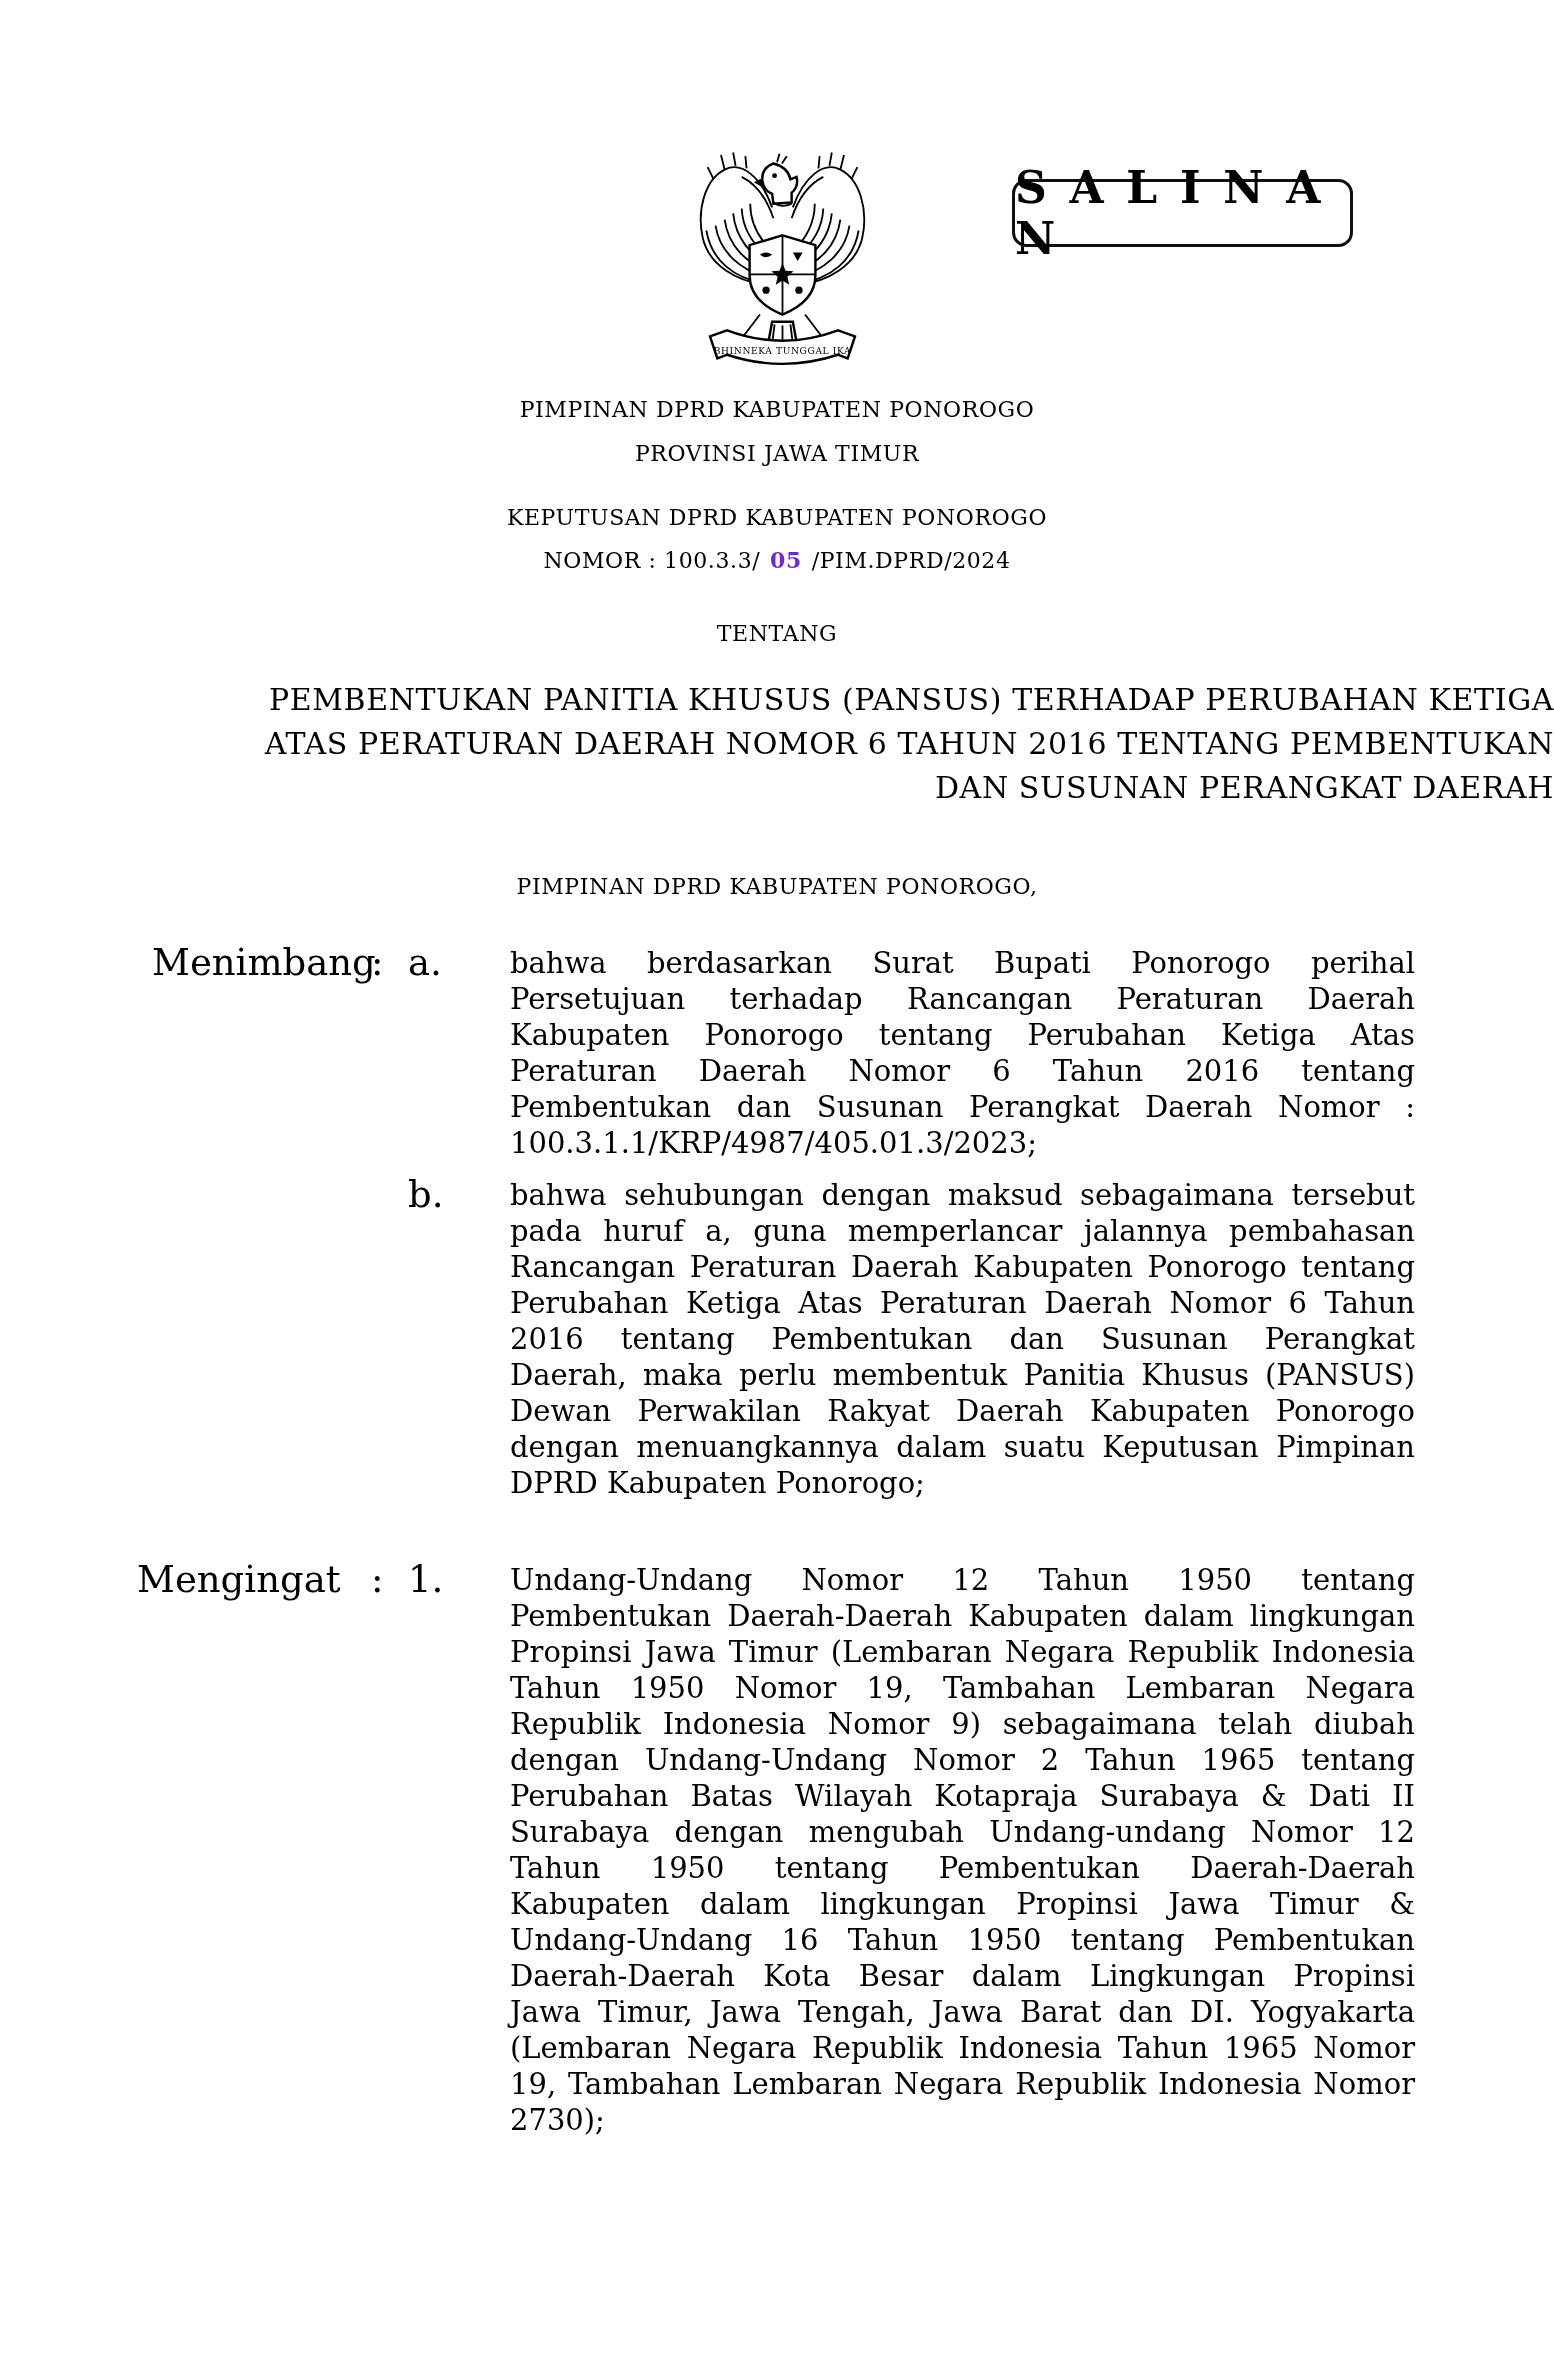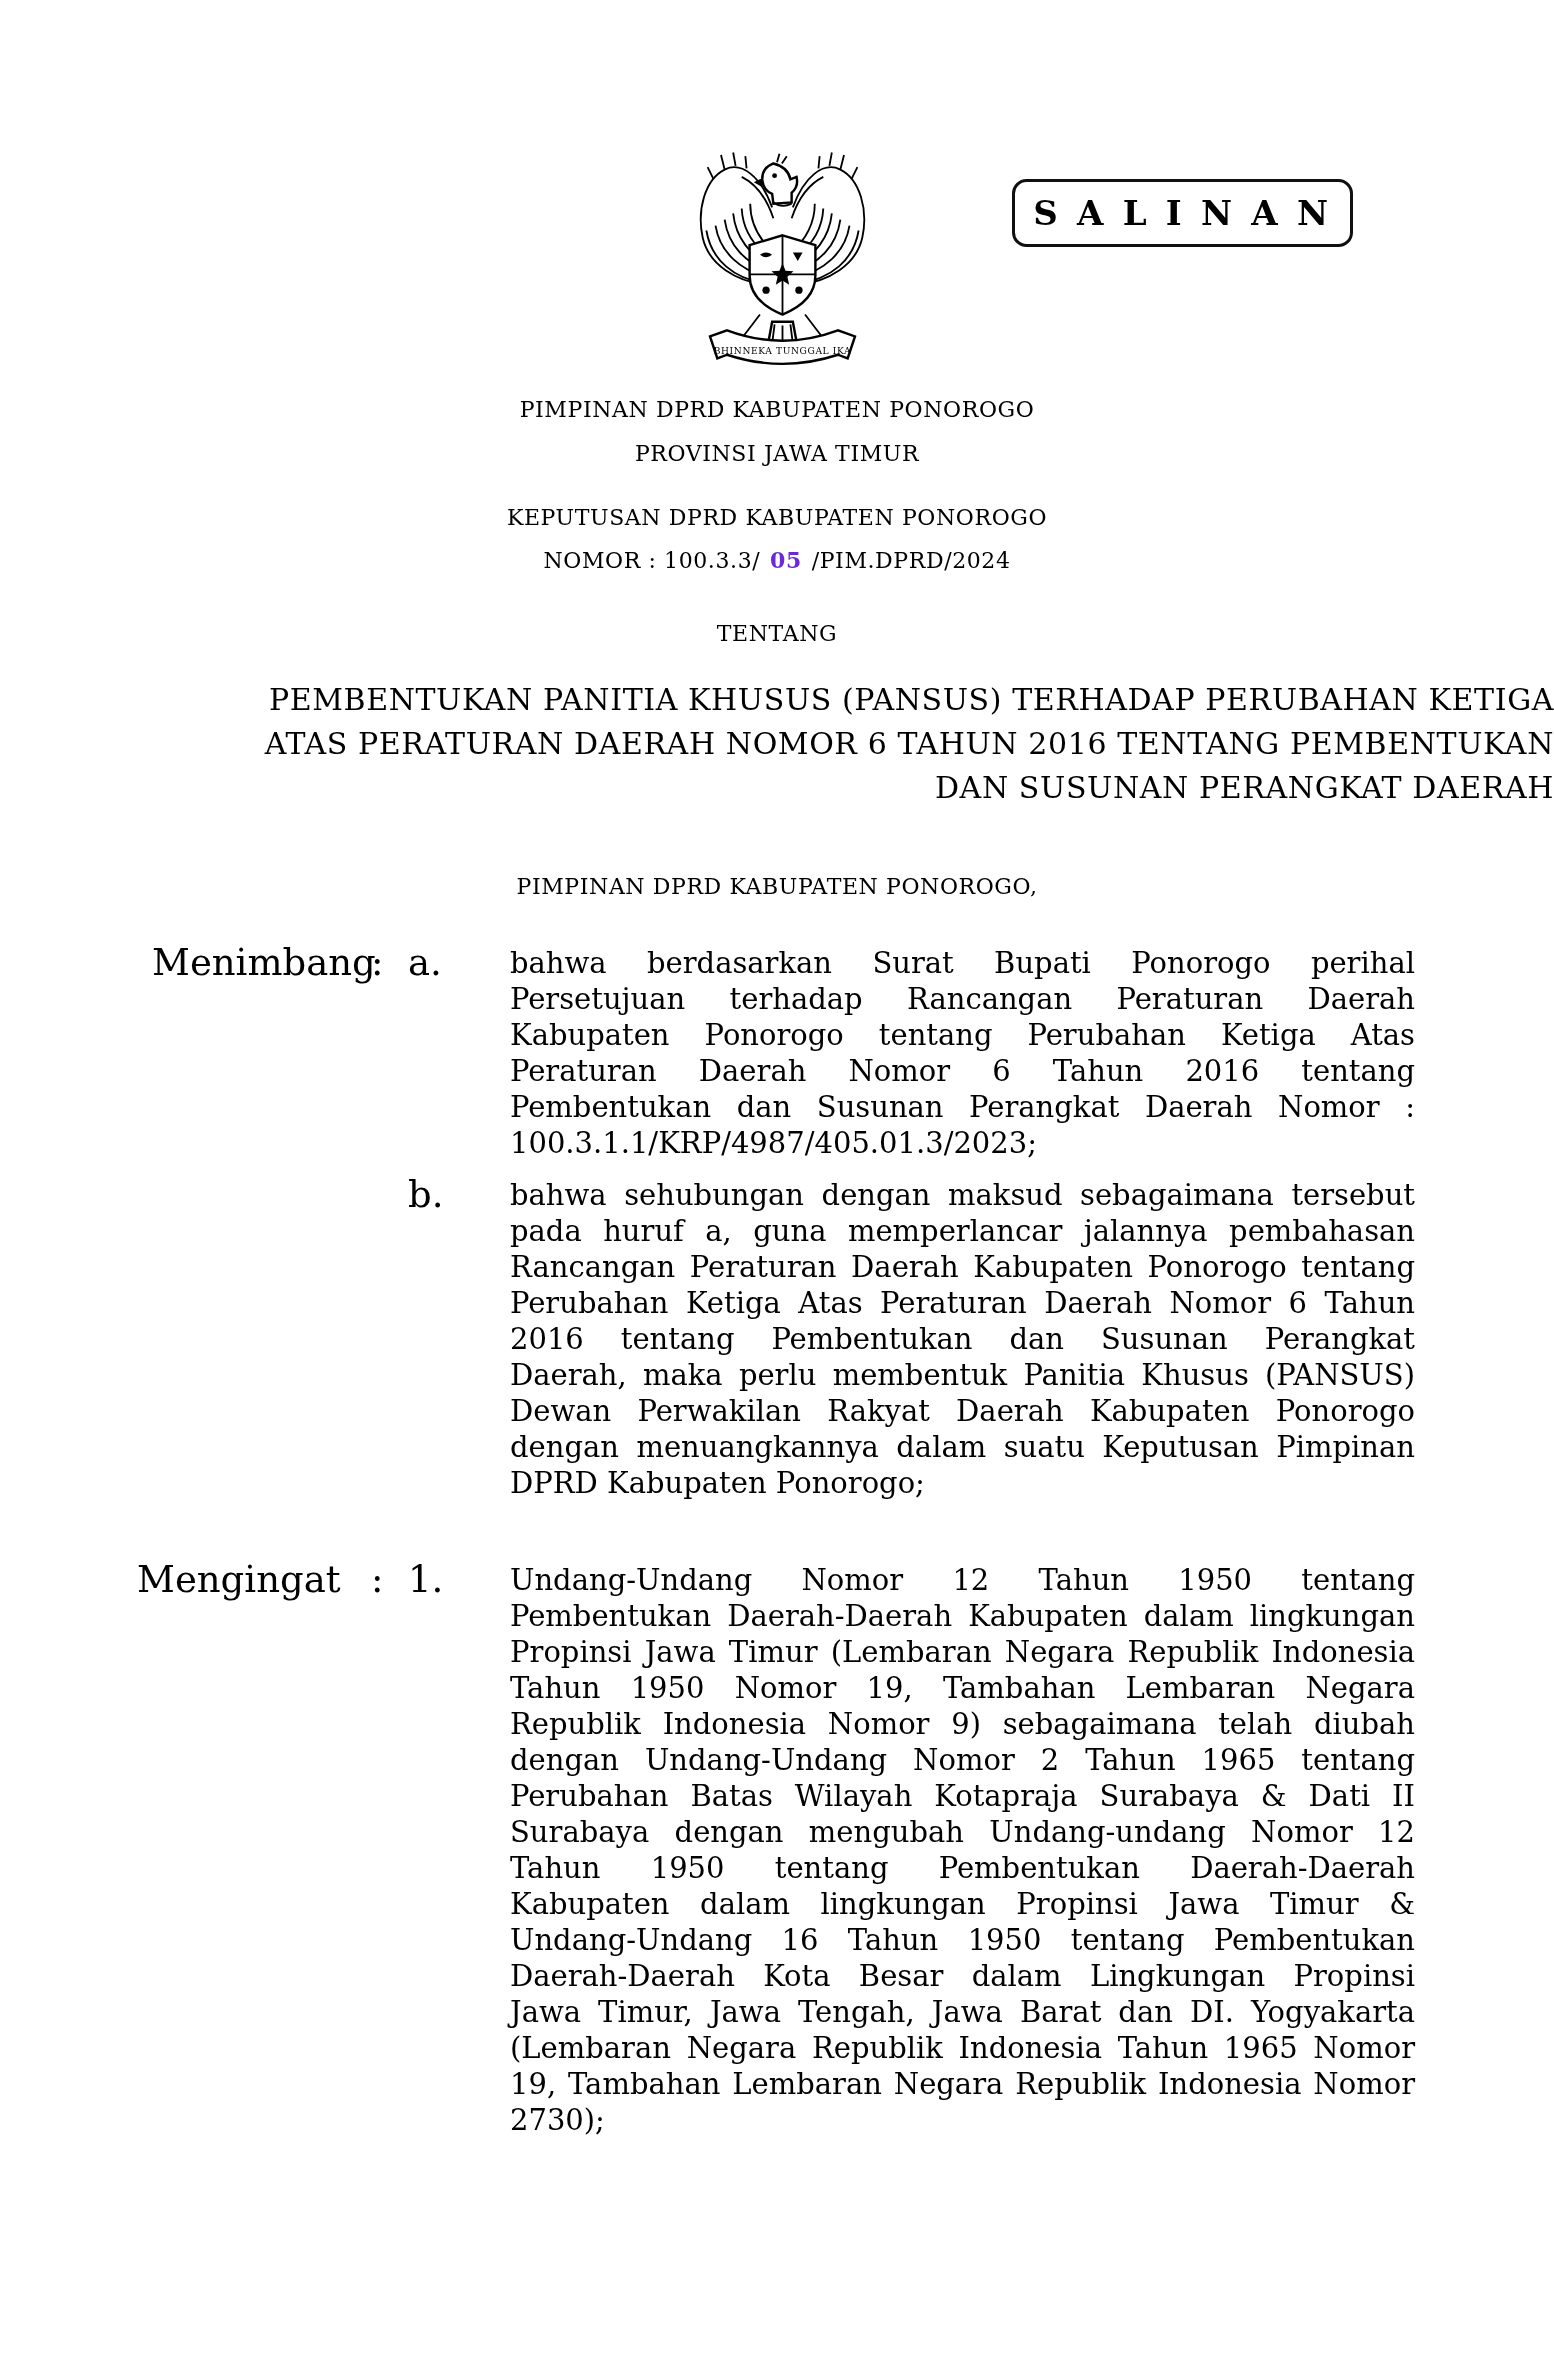--- a/index.html
+++ b/index.html
@@ -19,21 +19,21 @@
     letter-spacing:0.6px;
     white-space:nowrap;
   }
   
   .stamp{
     position:absolute;left:1012px;top:179px;
     width:341px;height:68px;
     border:3px solid #101010;border-radius:14.6px;
     box-sizing:border-box;
     display:flex;align-items:center;justify-content:center;
-    font-weight:bold;font-size:34px;
+    font-weight:bold;font-size:44px;
     letter-spacing:3.7px;
     font-family:"DejaVu Serif","Liberation Serif",serif;
   }
   
   .emblem{position:absolute;left:682px;top:144px;width:201px;height:229px;}
   .emblem svg{width:100%;height:100%;}
   
   .center-lines{
     position:absolute;left:0;width:100%;
     font-size:30px;line-height:44px;letter-spacing:0.6px;

